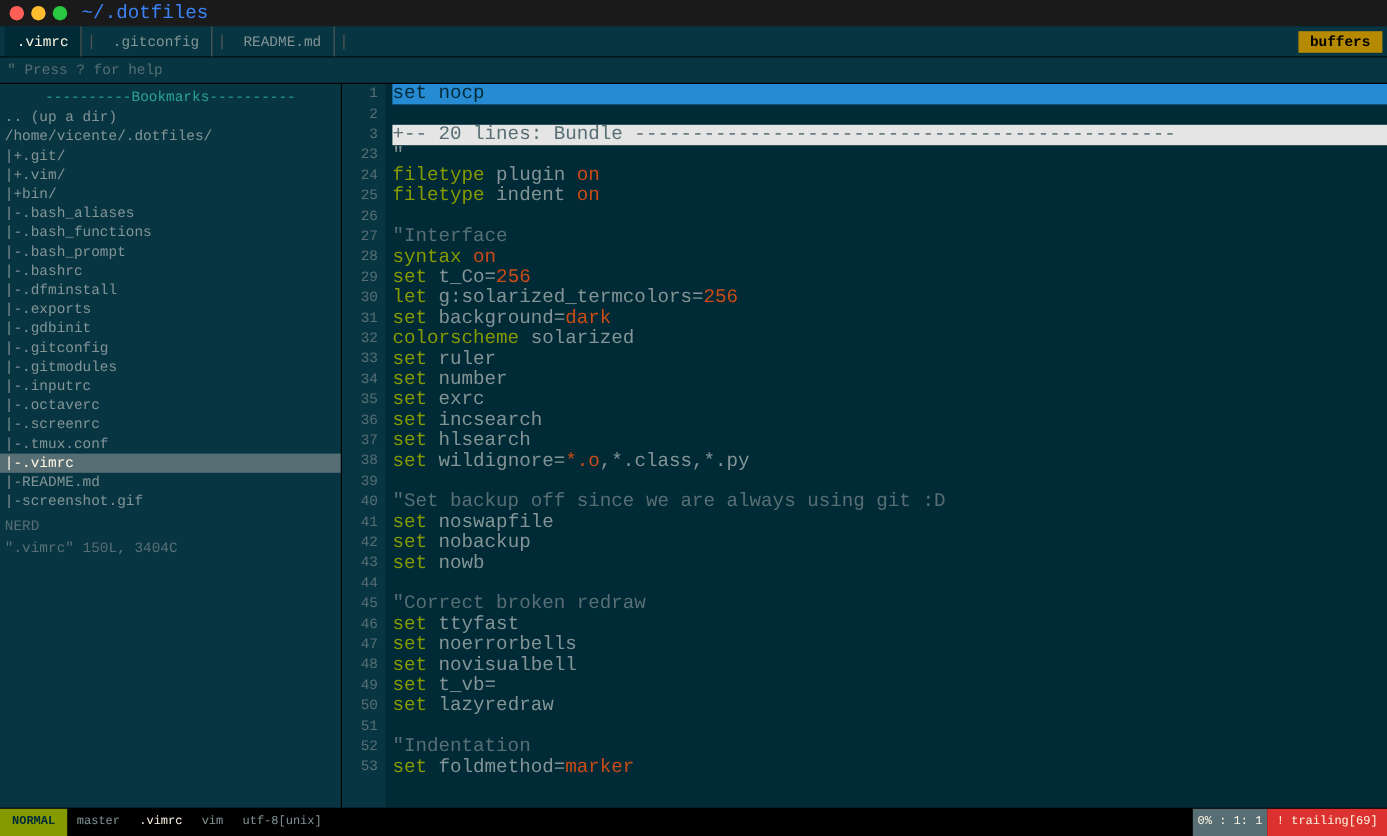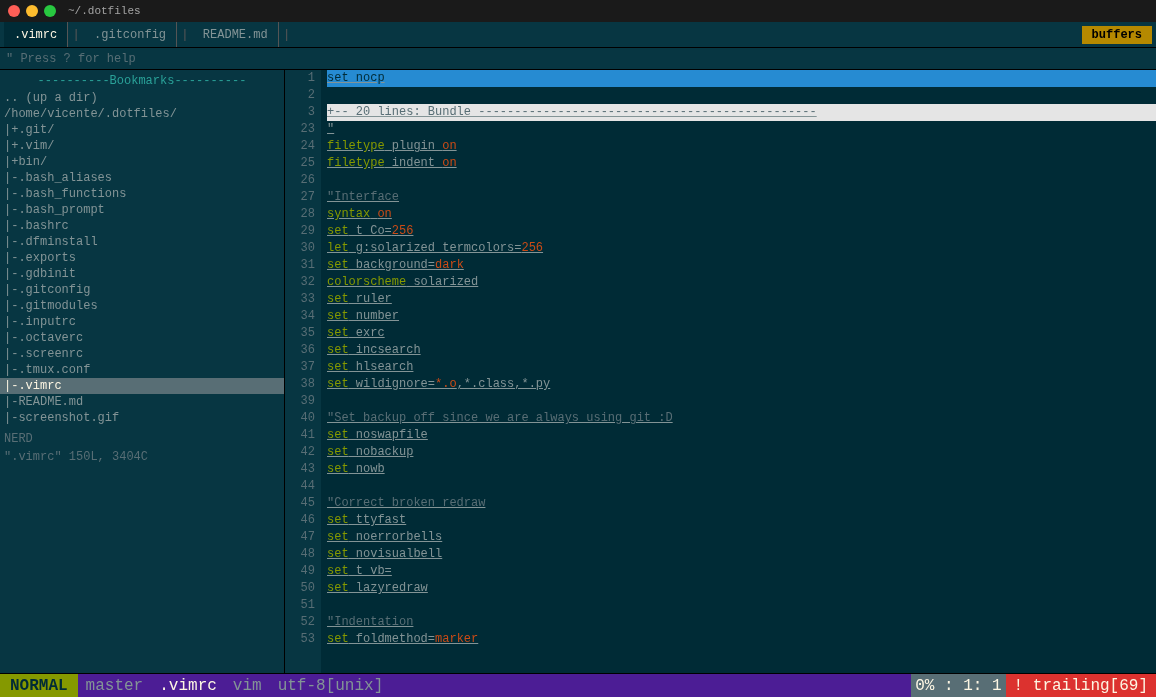--- a/index.html
+++ b/index.html
@@ -23,22 +23,22 @@
       gap: 6px;
     }
     .traffic-light {
       width: 12px; height: 12px; border-radius: 50%;
       display: inline-block;
     }
     .tl-red { background: #ff5f57; }
     .tl-yellow { background: #febc2e; }
     .tl-green { background: #28c840; }
     #titlebar-title {
-      color: #a3a3a3;
-      font-size: 11px;
+      color: #3b82f6;
+      font-size: 16px;
       margin-left: 6px;
     }
 
     
     #tabbar {
       background: #073642;
       height: 26px;
       display: flex;
       align-items: center;
       padding: 0 4px;
@@ -137,41 +137,40 @@
       padding: 0 6px;
       font-size: 12px;
       line-height: 17px;
       user-select: none;
       width: 36px;
       flex-shrink: 0;
     }
     .code-content {
       flex: 1;
       padding-left: 6px;
-      font-size: 12px;
+      font-size: 16px;
       line-height: 17px;
       overflow: hidden;
-      text-decoration: underline;
     }
     .code-line {
       white-space: pre;
       height: 17px;
     }
     .code-line.folded {
       background: #e5e5e5;
       color: #586e75;
     }
 
     
     #statusbar {
       height: 24px;
       display: flex;
       align-items: center;
-      font-size: 16px;
-      background: #4c1d95;
+      font-size: 10px;
+      background: #000000;
       border-top: 1px solid #000;
     }
     .status-mode {
       background: #859900;
       color: #002b36;
       font-weight: bold;
       padding: 2px 10px;
       height: 100%;
       display: flex;
       align-items: center;

